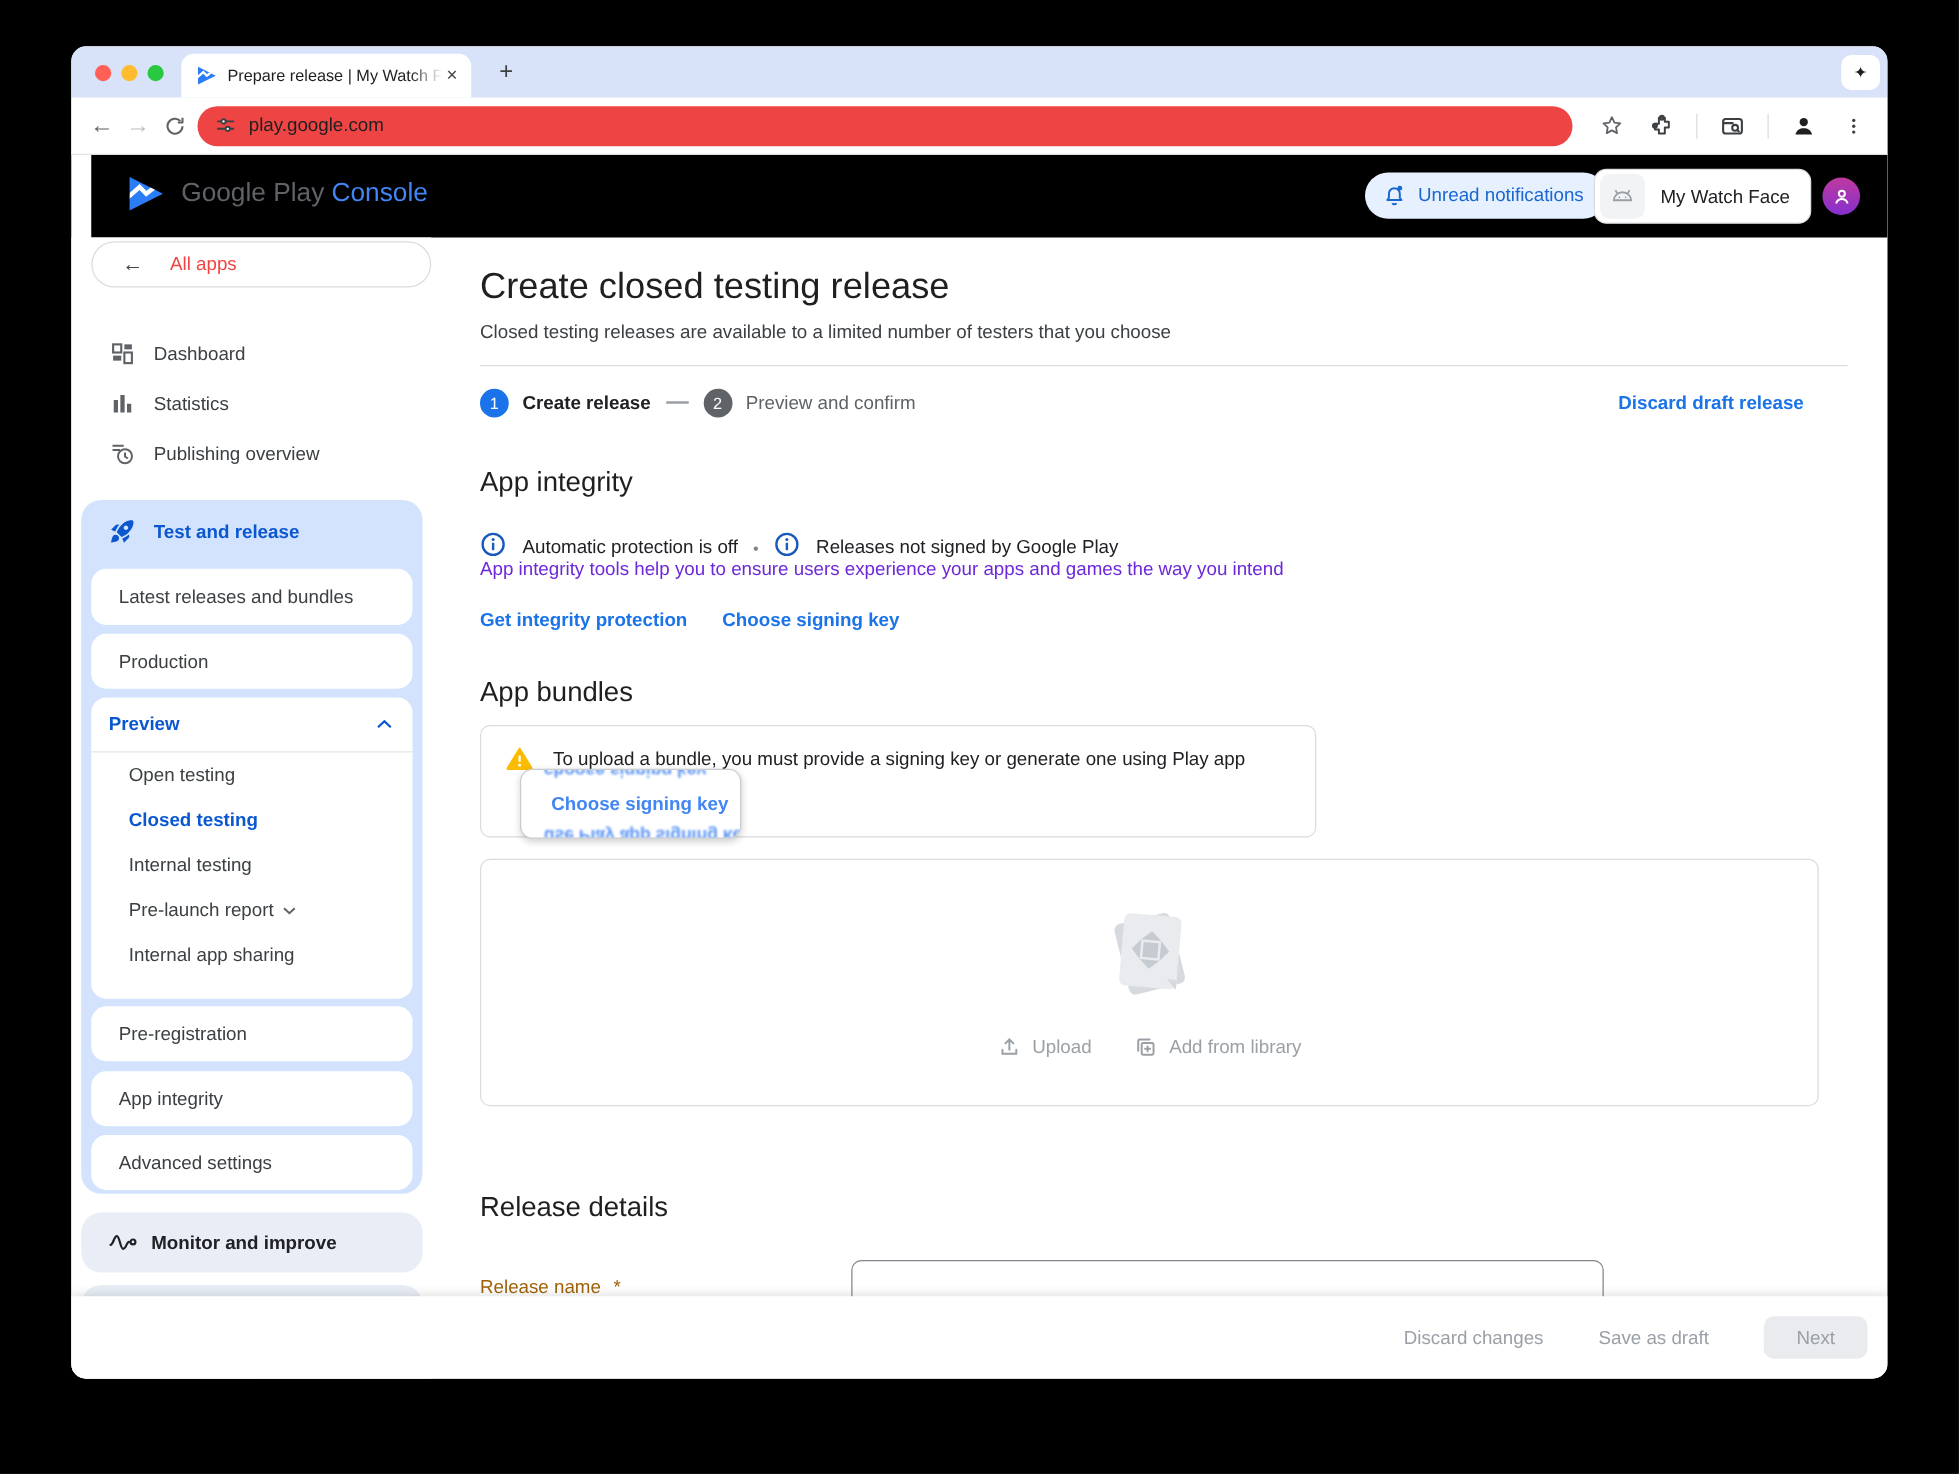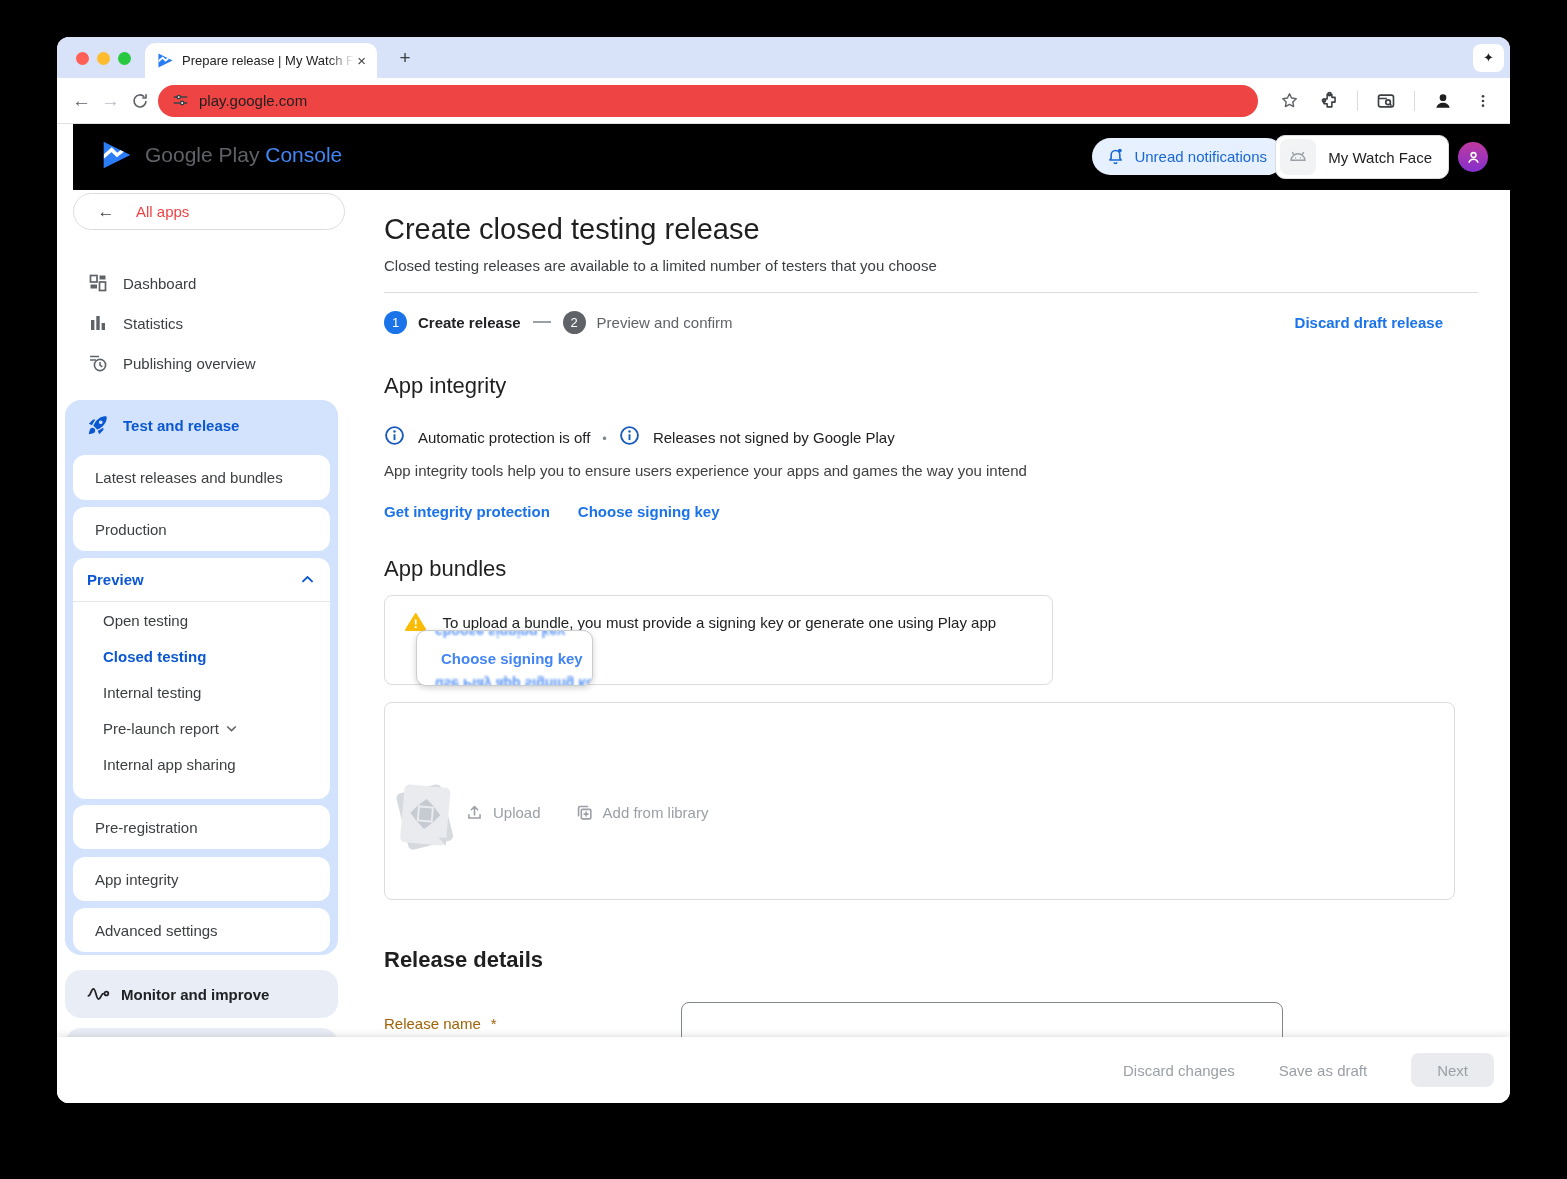--- a/index.html
+++ b/index.html
@@ -84,40 +84,40 @@
   .sc-active { background:#1a73e8; } .sc-idle { background:#5f6368; }
   .step-lbl1 { margin-left:11px; font-size:15px; font-weight:bold; color:#202124; }
   .step-dash { width:18px; height:2px; background:#9aa0a6; margin:0 12px; }
   .step-lbl2 { margin-left:11px; font-size:15px; color:#5f6368; }
   .discard-link { position:absolute; right:35px; font-size:15px; font-weight:bold; color:#1a73e8; }
   h2 { font-size:22px; font-weight:500; color:#1f1f1f; line-height:28px; }
   .h2-integrity { margin-top:38px; }
   .status-row { margin-top:25px; display:flex; align-items:flex-end; font-size:15px; color:#202124; }
   .status-row .ic { display:flex; margin-right:13px; }
   .status-dot { margin:0 12px; color:#80868b; font-size:13px; }
-  .para { margin-top:15px; font-size:15px; color:#404040; line-height:20px; }
+  .para { font-size:15px; color:#6d28d9; line-height:20px; }
   .links-row { margin-top:22px; display:flex; gap:28px; font-size:15px; font-weight:bold; color:#1a73e8; }
   .h2-bundles { margin-top:35px; }
   .warn-wrap { position:relative; margin-top:12px; }
   .warn-card { width:669px; height:90px; border:1px solid #dadce0; border-radius:8px; background:#fff;
                display:flex; align-items:flex-start; padding:16px 20px 0 20px; }
   .warn-card .txt { font-size:15px; color:#202124; margin-left:16px; line-height:20px; padding-top:1px; }
   .tooltip { position:absolute; left:32px; top:35px; width:177px; height:56px; background:#fff;
              border:1px solid #c9ccd1; border-radius:10px; box-shadow:0 2px 6px rgba(0,0,0,.18);
              overflow:hidden; z-index:5; display:flex; align-items:center; }
   .tooltip .lbl { margin-left:24px; font-size:15px; font-weight:bold; color:#4285f4; }
   .glitch { position:absolute; left:18px; font-size:14px; font-weight:bold; color:#4285f4;
             transform:scaleY(-1); filter:blur(0.8px); opacity:.85; white-space:nowrap; }
   .glitch.top { top:-7px; } .glitch.bottom { bottom:-7px; }
   .upload-box { margin-top:17px; width:1071px; height:198px; border:1px solid #dadce0; border-radius:8px;
-                display:flex; align-items:center; }
+                display:flex; flex-direction:column; align-items:center; }
   .papers { margin-top:34px; }
   .upload-actions { margin-top:22px; display:flex; gap:34px; align-items:center; }
   .u-act { display:flex; align-items:center; gap:9px; font-size:15px; color:#9aa0a6; }
-  .h2-release { margin-top:46px;font-weight:bold; }
+  .h2-release { margin-top:67px; }
   .rel-row { margin-top:28px; position:relative; height:80px; }
   .rel-label { position:absolute; left:0; top:13px; font-size:15px; color:#a16207; }
   .rel-req { margin-left:10px; }
   .rel-input { position:absolute; left:297px; top:0; width:602px; height:70px; border:1px solid #80868b;
                border-radius:8px; background:#fff; font-size:15px; padding:8px 12px;
                font-family:"Liberation Sans",sans-serif; }
 
   
   .bottombar { position:absolute; left:0; right:0; bottom:0; height:66px; background:#fff; z-index:20;
                box-shadow:0 -1px 8px rgba(60,64,67,.18); display:flex; align-items:center; justify-content:flex-end; }

